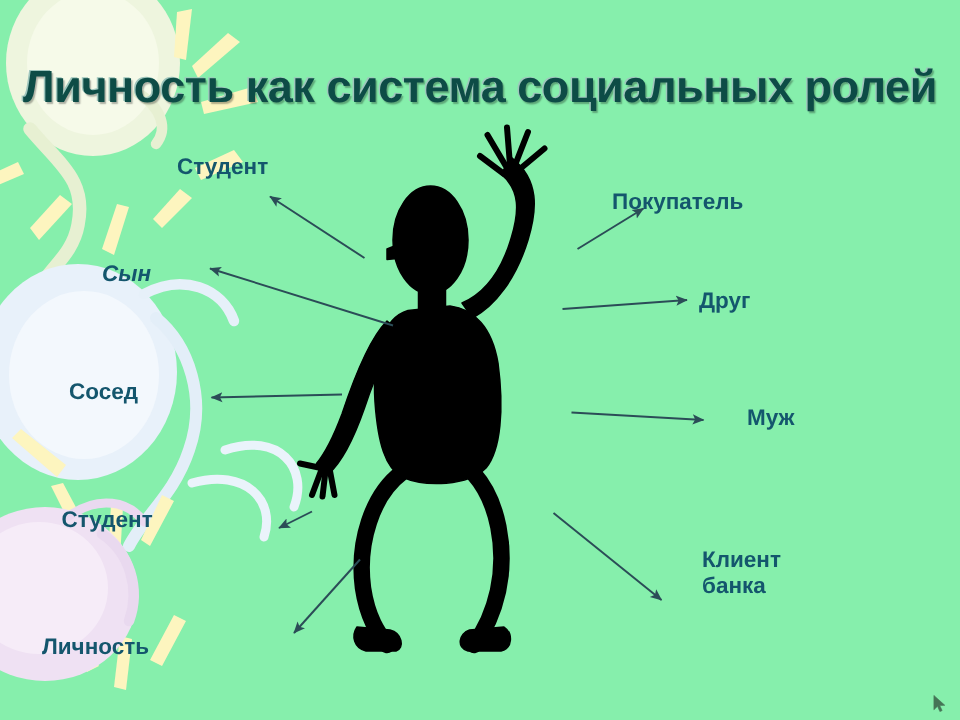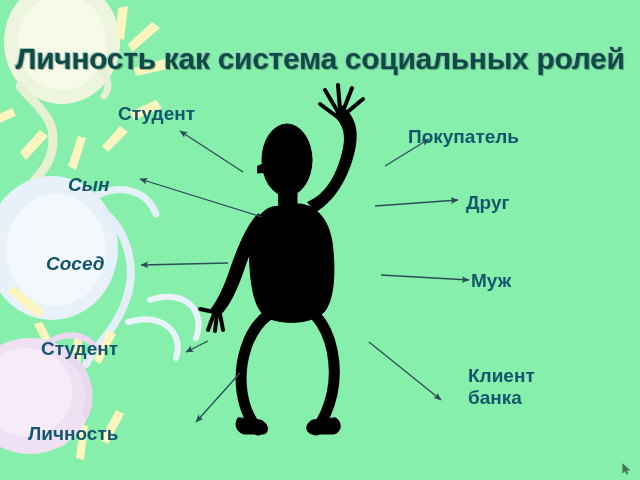--- a/index.html
+++ b/index.html
@@ -41,21 +41,21 @@
     font-weight: bold;
     color: #0d4c46;
     letter-spacing: -0.3px;
     white-space: nowrap;
     text-shadow:
       -1px -1px 0 #9fc6bd,
       1px 1px 1px rgba(0,0,0,0.30);
   }
   .role-label {
     position: absolute;
-    font-size: 19px;
+    font-size: 15px;
     font-weight: bold;
     color: #14566d;
     white-space: nowrap;
     line-height: 1.15;
   }
   .role-label.two-line { white-space: normal; width: 90px; }
   .cursor-mark {
     position: absolute;
     right: 8px;
     bottom: 5px;
@@ -189,26 +189,26 @@
         <line x1="385" y1="166" x2="429" y2="139" marker-end="url(#ah)" stroke="#2b4c57"></line>
         <line x1="375" y1="206" x2="458" y2="200" marker-end="url(#ah)" stroke="#2b4c57"></line>
         <line x1="381" y1="275" x2="469" y2="280" marker-end="url(#ah)" stroke="#2b4c57"></line>
         <line x1="369" y1="342" x2="441" y2="400" marker-end="url(#ah)" stroke="#2b4c57"></line>
       </g>
   </svg>
 
   <div id="labels-layer">
       <div class="role-label" style="left: 118px; top: 103px; color: rgb(20, 86, 109);">Студент</div>
       <div class="role-label" style="left: 68px; top: 174px; color: rgb(20, 86, 109); font-style: italic;">Сын</div>
-      <div class="role-label" style="left: 46px; top: 253px; color: rgb(20, 86, 109); font-style: italic;">Сосед</div>
+      <div class="role-label" style="left: 46px; top: 253px; color: rgb(20, 86, 109);">Сосед</div>
       <div class="role-label" style="left: 41px; top: 338px; color: rgb(20, 86, 109);">Студент</div>
       <div class="role-label" style="left: 28px; top: 423px; color: rgb(20, 86, 109);">Личность</div>
       <div class="role-label" style="left: 408px; top: 126px; color: rgb(20, 86, 109);">Покупатель</div>
       <div class="role-label" style="left: 466px; top: 192px; color: rgb(20, 86, 109);">Друг</div>
-      <div class="role-label" style="left: 471px; top: 270px; color: rgb(20, 86, 109);">Муж</div>
+      <div class="role-label" style="left: 498px; top: 270px; color: rgb(20, 86, 109);">Муж</div>
       <div class="role-label two-line" style="left: 468px; top: 365px; color: rgb(20, 86, 109);">Клиент банка</div>
     </div>
 
   <svg class="cursor-mark" viewBox="0 0 10 12">
     <path d="M0.6 0.6 L0.6 10.2 L3.0 7.9 L4.6 11.4 L6.1 10.7 L4.5 7.4 L7.9 7.2 Z" fill="#111111" stroke="#111111" stroke-width="0.4"></path>
   </svg>
 
 </div>
 
 </body></html>

